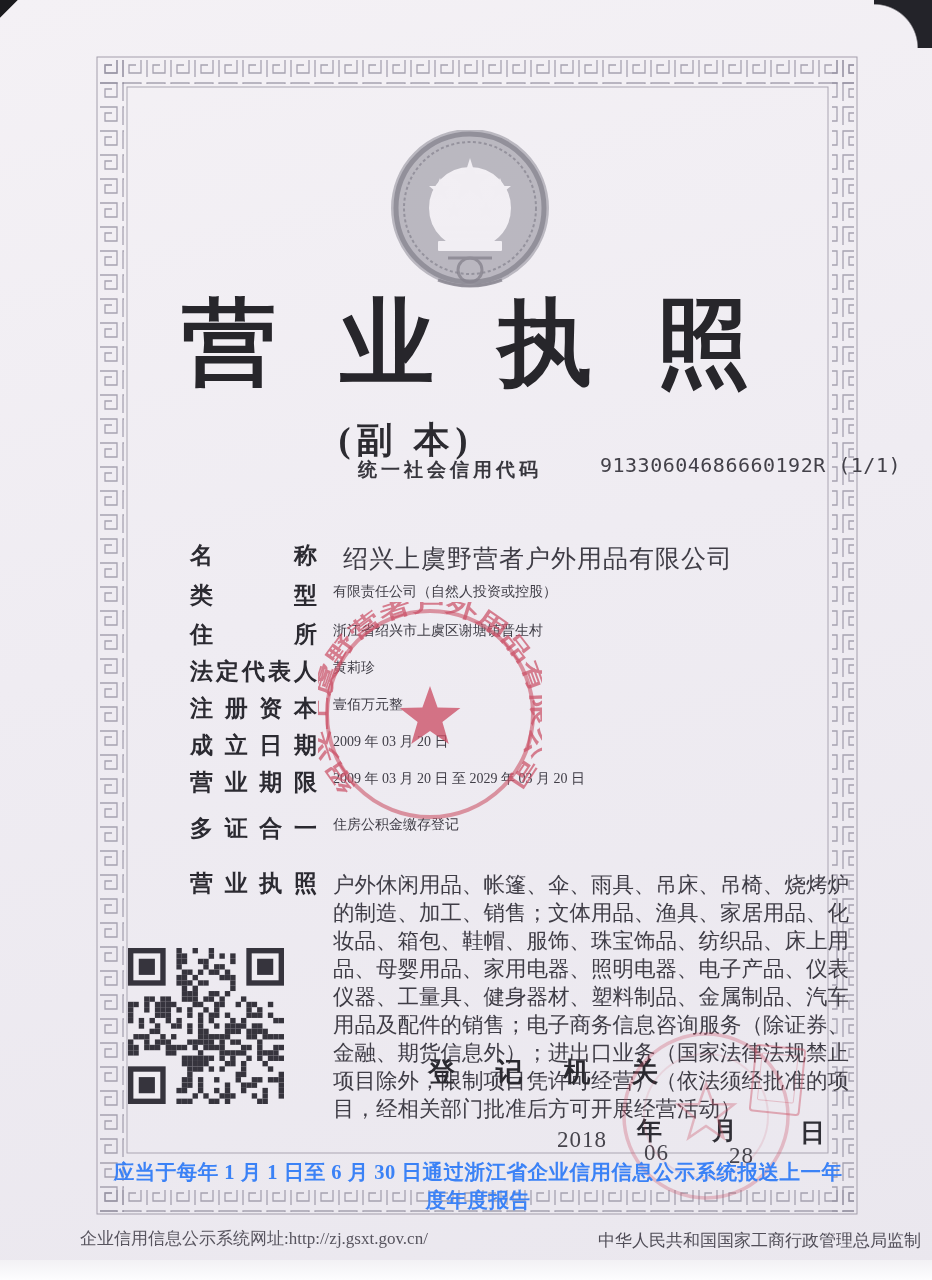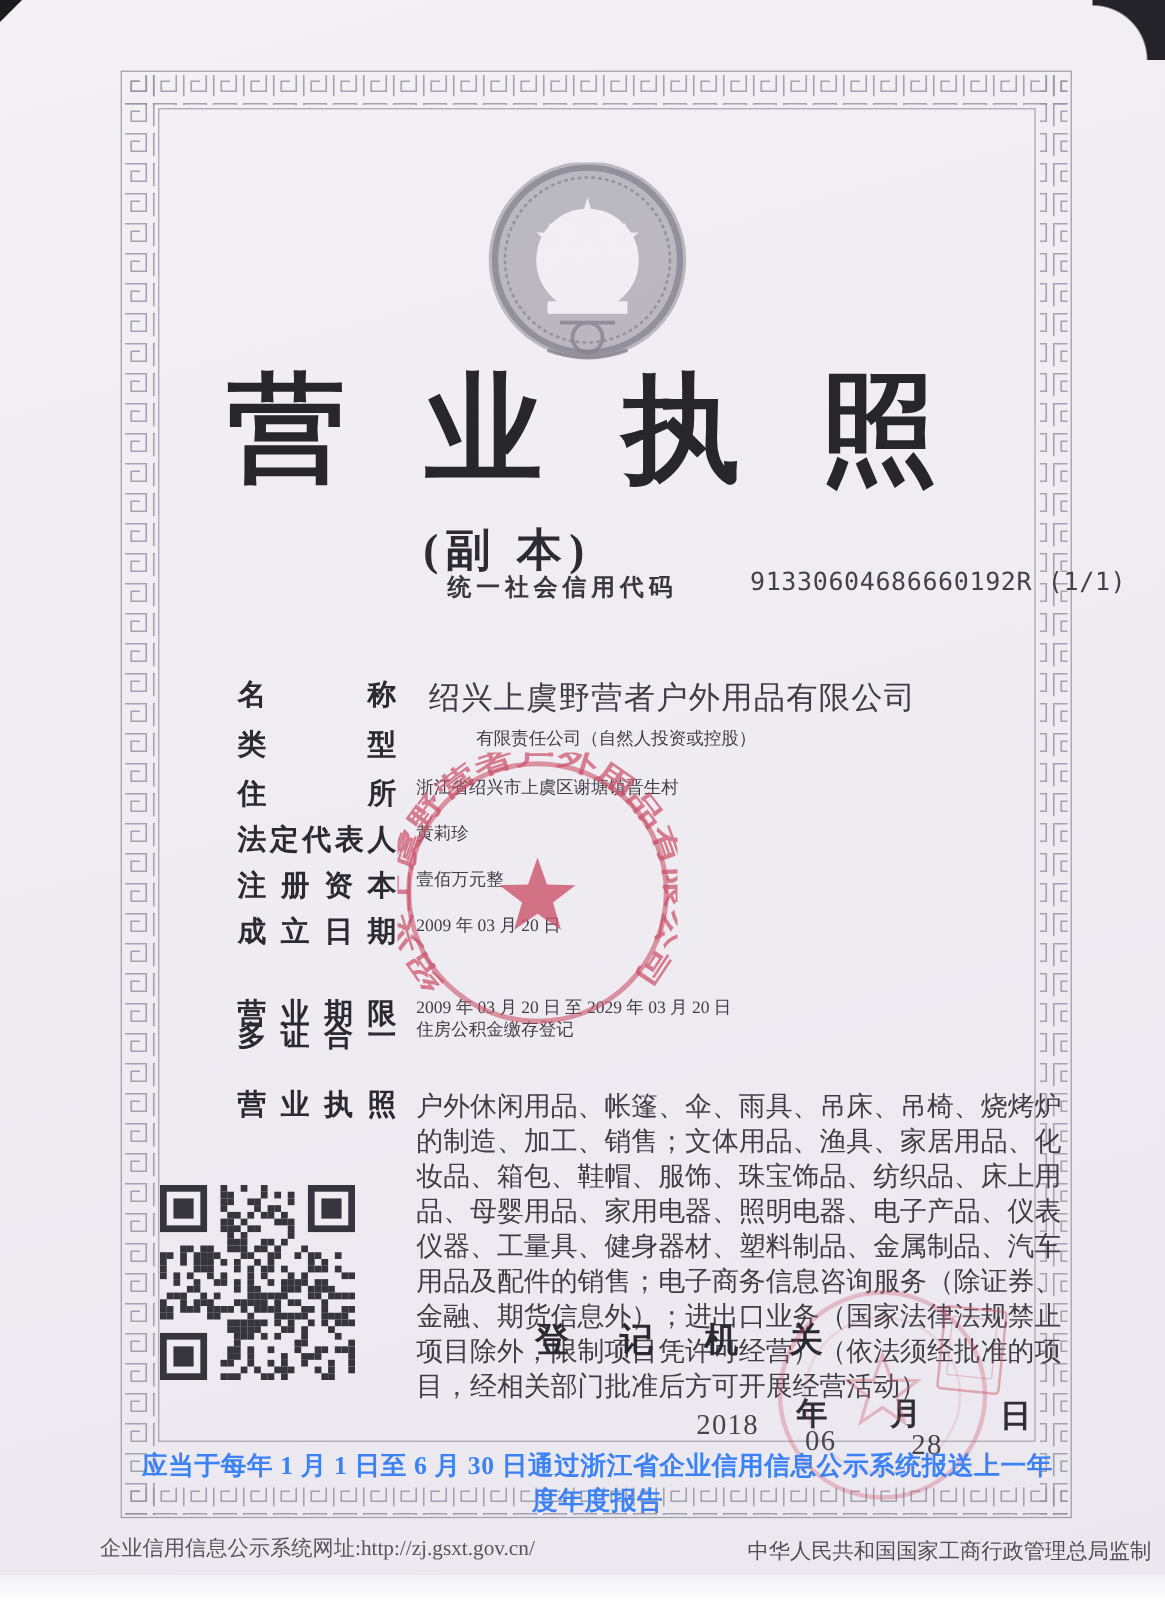--- a/index.html
+++ b/index.html
@@ -28,22 +28,22 @@
   .credit-label{left:358px;top:457px;font-weight:700;font-size:19px;letter-spacing:4px;color:#38373e;}
   .credit-code{left:600px;top:453px;font-family:"DejaVu Sans Mono","Liberation Mono",monospace;
     font-size:20px;letter-spacing:.5px;color:#434149;}
   
   .fields{left:190px;top:537px;width:670px;height:560px;}
   .row{position:absolute;left:0;display:flex;align-items:flex-start;}
   .row .lbl{width:127px;flex:0 0 127px;font-weight:700;font-size:23px;color:#2b2a31;
     text-align:justify;text-align-last:justify;line-height:1.15;}
   .row .val{margin-left:16px;font-size:14px;color:#3f3d46;line-height:1.25;}
   .r1{top:6px;}  .r1 .val{font-size:25px;margin-left:26px;letter-spacing:1px;}
-  .r2{top:46px;gap:48px;} .r3{top:85px;} .r4{top:122px;} .r5{top:159px;}
-  .r6{top:196px;} .r7{top:233px;margin-top:28px;} .r8{top:279px;} .r9{top:334px;}
+  .r2{top:46px;} .r3{top:85px;} .r4{top:122px;} .r5{top:159px;}
+  .r6{top:196px;} .r7{top:233px;} .r8{top:279px;} .r9{top:334px;}
   .r9 .val{width:516px;font-size:21.5px;line-height:28px;text-align:justify;}
   
   .reg-label{left:428px;top:1054px;font-weight:700;font-size:27px;letter-spacing:17px;color:#2a292f;
     font-family:"Liberation Serif","DejaVu Serif",serif;}
   .d-unit{font-weight:700;font-size:25px;color:#2f2e35;}
   .d-num{font-size:23px;color:#46444c;letter-spacing:1px;}
   .dy{left:557px;top:1127px;} .du1{left:637px;top:1114px;}
   .dm{left:644px;top:1140px;} .du2{left:712px;top:1114px;}
   .dd{left:729px;top:1143px;} .du3{left:800px;top:1116px;}
   

